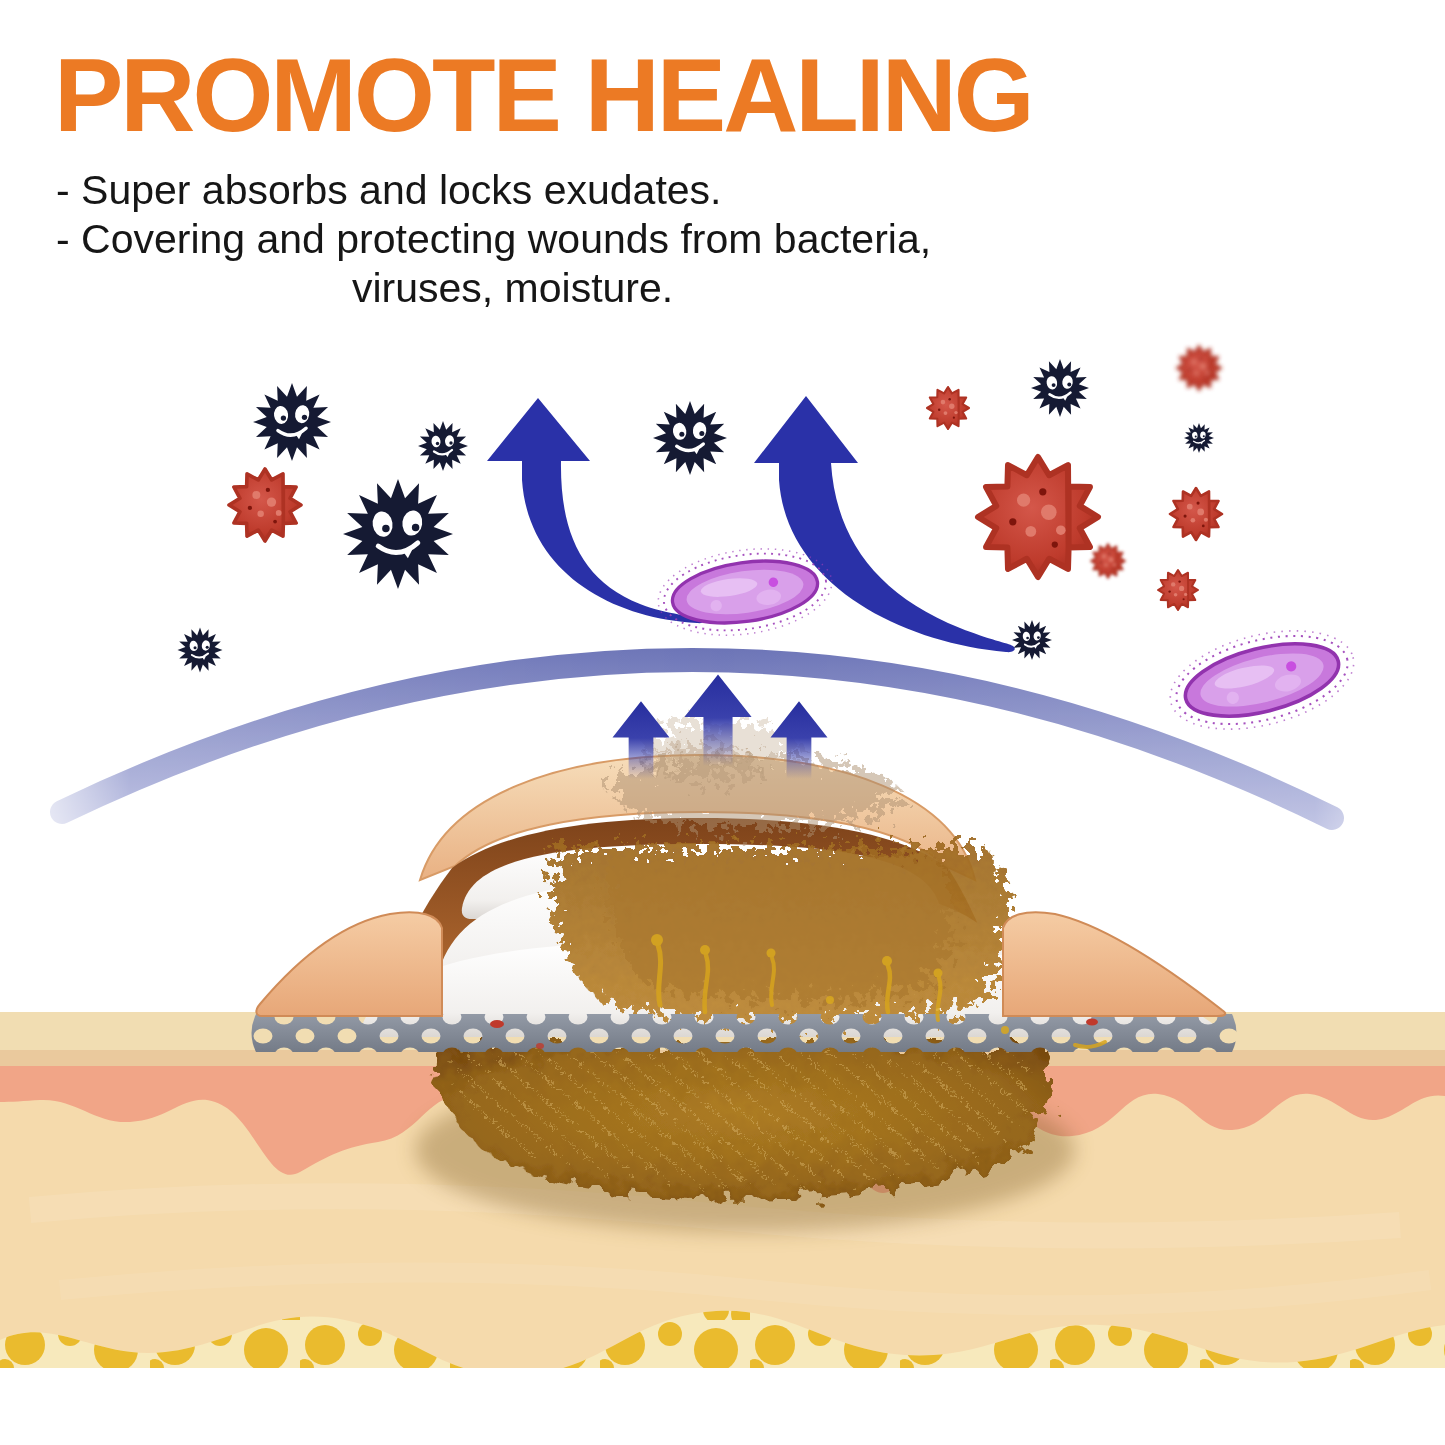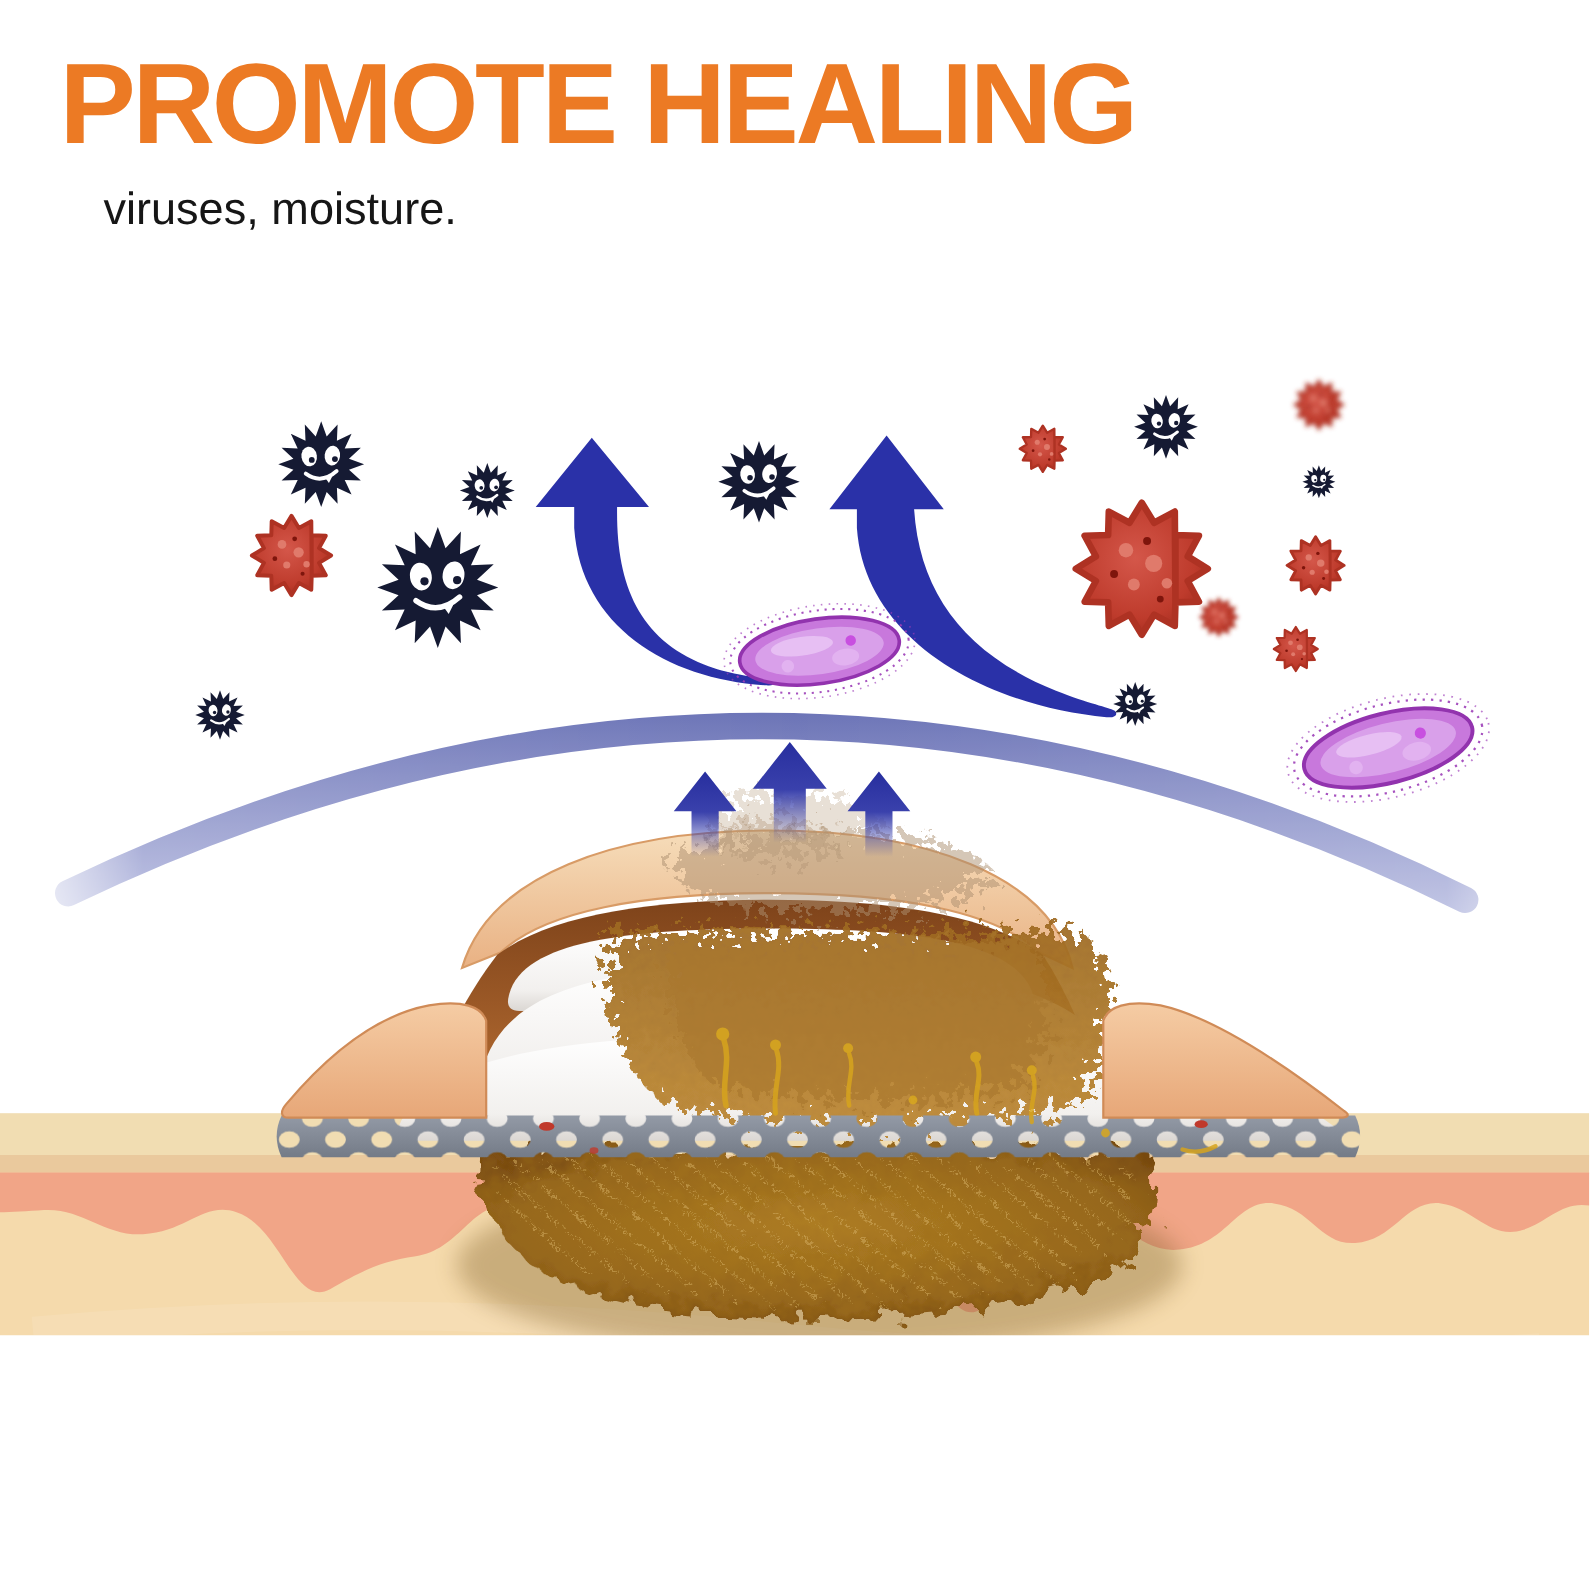--- a/index.html
+++ b/index.html
@@ -2,21 +2,21 @@
 <html style="--accentOrange: #EC7A24; --textDark: #161616; --pageBg: #FFFFFF; --arrowBlue: #2A31A8; --arcBlue: #7880C2; --germNavy: #151A33; --virusRed: #BE3B2C; --bacteriaPurple: #C878DC; --bandagePeach: #F0BC92; --dressingInteriorBrown: #9A5724; --padWhite: #FAFAFA; --exudateBrown: #A9772D; --meshGray: #8A919D; --skinPink: #F1A587; --dermisTan: #F5DAAC; --fatYellow: #EABB2E; --woundBrown: #9A6D1E;"><head>
 <meta charset="utf-8">
 <style>
   :root{
     --accentOrange:#EC7A24;
     --textDark:#161616;
     --pageBg:#FFFFFF;
   }
   html,body{margin:0;padding:0;background:#fff;}
   #stage{
-    position:relative;width:1445px;height:1214px;background:var(--pageBg);
+    position:relative;width:1445px;height:1368px;background:var(--pageBg);
     overflow:hidden;font-family:"Liberation Sans",sans-serif;
   }
   #title{
     position:absolute;left:54px;top:36px;
     font-size:104px;font-weight:bold;letter-spacing:-3px;
     color:var(--accentOrange);white-space:nowrap;
   }
   #bullets{
     position:absolute;left:56px;top:166px;
     font-size:41px;color:var(--textDark);line-height:49px;white-space:nowrap;
@@ -25,20 +25,22 @@
   #illus{position:absolute;left:0;top:0;width:1445px;height:1445px;}
 </style>
 </head>
 <body>
 
 <div id="stage">
 
   <div id="title">PROMOTE HEALING</div>
 
   <div id="bullets">
+    <div>- Super absorbs and locks exudates.</div>
+    <div>- Covering and protecting wounds from bacteria,</div>
     <div class="cont">viruses, moisture.</div>
   </div>
 
   <svg id="illus" viewBox="0 0 1445 1445" xmlns="http://www.w3.org/2000/svg">
     <defs>
 
       <linearGradient id="arcV" gradientUnits="userSpaceOnUse" x1="0" y1="612" x2="0" y2="845">
         <stop offset="0" stop-color="#5C65AE"></stop>
           <stop offset="1" stop-color="#C2C6E6"></stop>
       </linearGradient>

